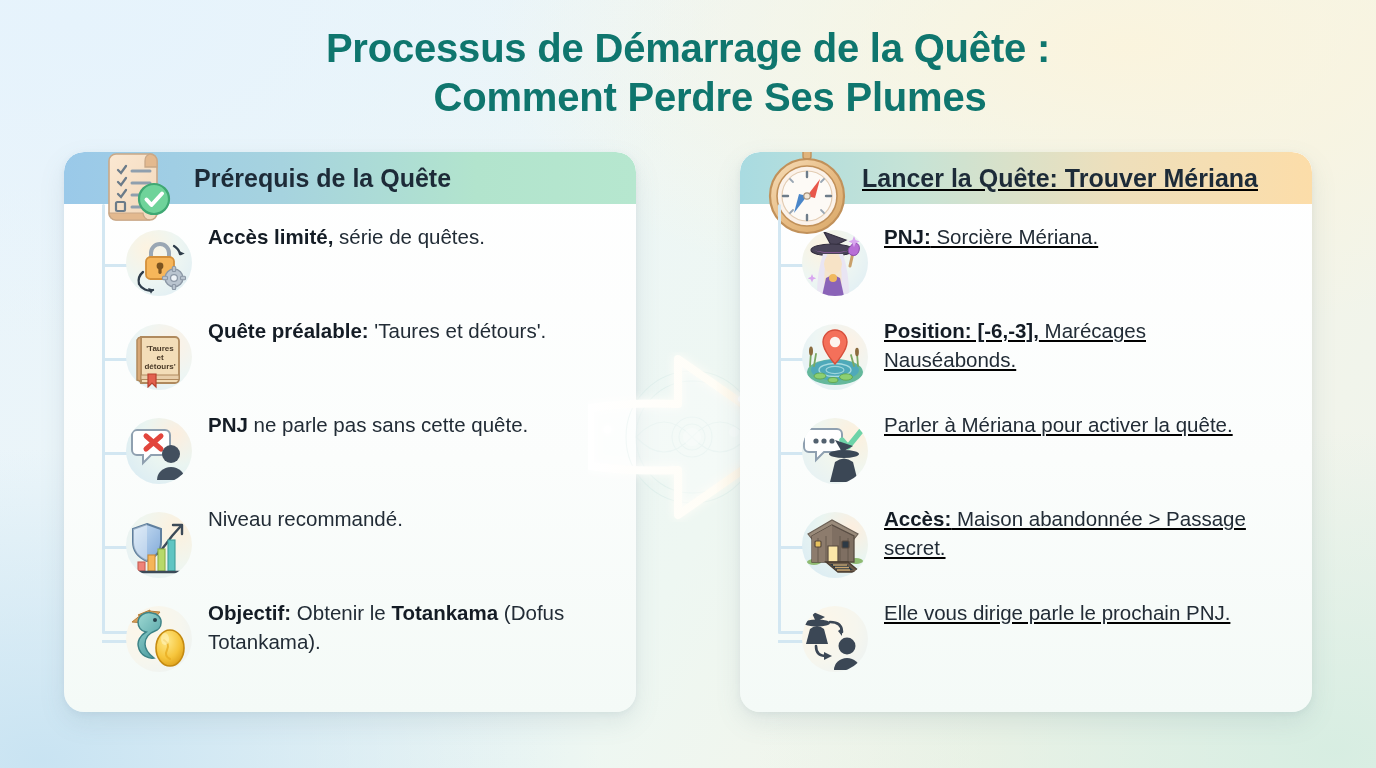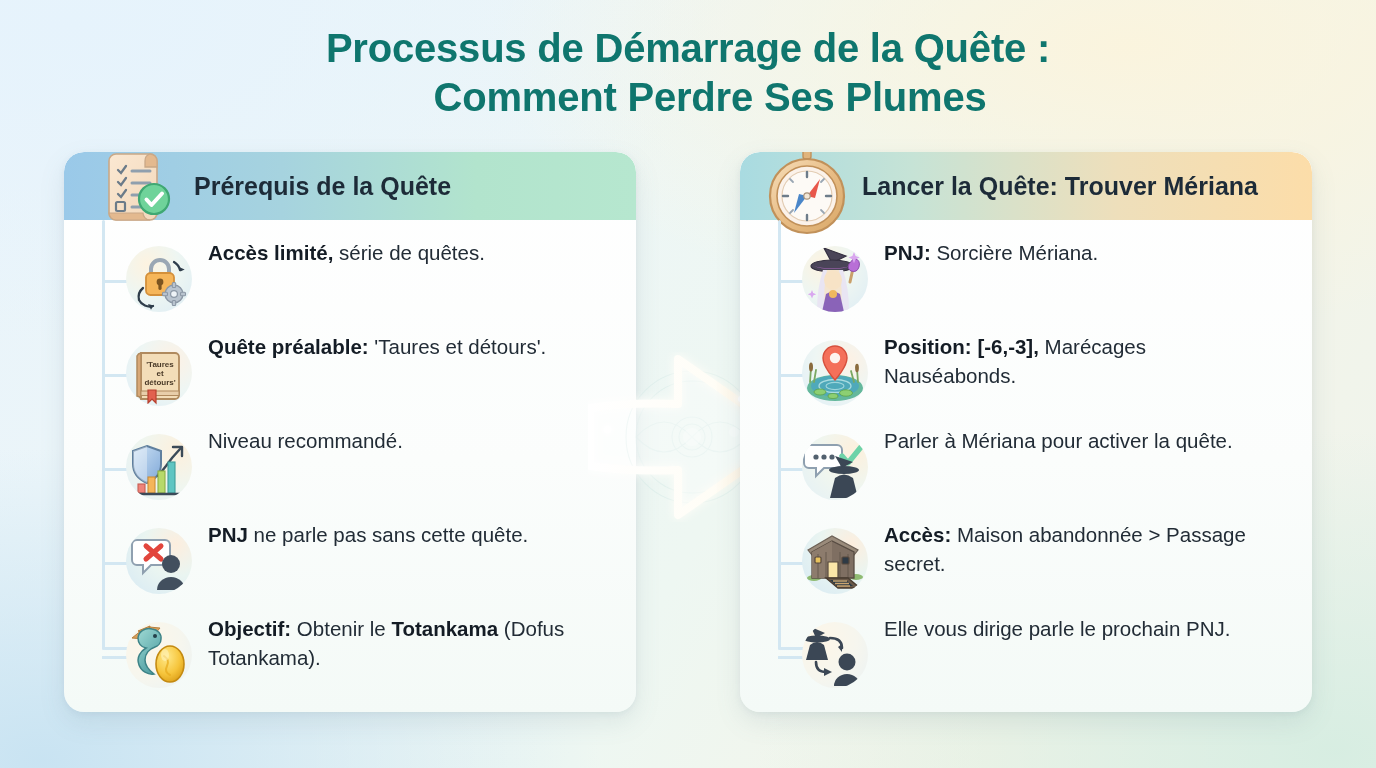--- a/index.html
+++ b/index.html
@@ -37,25 +37,25 @@
     position: absolute;
     top: 152px;
     width: 572px;
     height: 560px;
     border-radius: 20px;
     background: linear-gradient(180deg, #ffffff 0%, #fbfdfc 55%, #f4faf7 100%);
     box-shadow: 0 10px 26px rgba(90,120,140,0.13), 0 2px 6px rgba(90,120,140,0.08);
     overflow: hidden;
   }
   .panel.left  { left: 64px; }
-  .panel.right { left: 740px; }
+  .panel.right { left: 740px; text-decoration: underline; }
 
   .panel-header {
     position: relative;
-    height: 68px;
+    height: 52px;
     border-radius: 20px 20px 0 0;
     display: flex;
     align-items: center;
   }
   .panel.left .panel-header {
     background: linear-gradient(90deg, #9ac9e9 0%, #a6d3df 38%, #b2e4cd 72%, #b6e7cf 100%);
   }
   .panel.right .panel-header {
     background: linear-gradient(90deg, #a9dbe1 0%, #c6e3d6 30%, #eedfbb 66%, #fcdda9 100%);
   }
@@ -248,20 +248,38 @@
             <path d="M22 50 h8 v13 l-4 -4 l-4 4 z" fill="#e2614f" stroke="#b8412f" stroke-width="1.2"></path>
           </svg>
         </div>
         <div class="item-text">
           <b>Quête préalable:</b><span> 'Taures et détours'.</span>
         </div>
       </div>
 
       <div class="item">
         <div class="branch"></div>
+        <div class="item-icon tint-c">
+          <svg viewBox="0 0 66 66" width="66" height="66">
+            <path d="M11 12 h28 a5 5 0 0 1 5 5 v15 a5 5 0 0 1 -5 5 h-14 l-8 8 v-8 h-6 a5 5 0 0 1 -5 -5 v-15 a5 5 0 0 1 5 -5 z" fill="#ffffff" stroke="#8fa0b0" stroke-width="2"></path>
+            <g stroke="#e2453c" stroke-width="5" stroke-linecap="round">
+              <path d="M20 18 l15 13"></path>
+                <path d="M35 18 l-15 13"></path>
+            </g>
+            <circle cx="45" cy="36" r="9" fill="#424f5e"></circle>
+            <path d="M31 62 a14 13 0 0 1 28 0 z" fill="#424f5e"></path>
+          </svg>
+        </div>
+        <div class="item-text">
+          <b>PNJ</b><span> ne parle pas sans cette quête.</span>
+        </div>
+      </div>
+
+      <div class="item">
+        <div class="branch"></div>
         <div class="item-icon tint-d">
           <svg viewBox="0 0 66 66" width="66" height="66">
             <defs>
               <linearGradient id="shg" x1="0" y1="0" x2="1" y2="1">
                 <stop offset="0" stop-color="#cfe3f5"></stop>
                   <stop offset="1" stop-color="#7fa8d8"></stop>
               </linearGradient>
             </defs>
             <path d="M21 12 l14 5 v13 c0 10 -7 16 -14 19 c-7 -3 -14 -9 -14 -19 v-13 z" fill="url(#shg)" stroke="#5f7f9e" stroke-width="2"></path>
             <path d="M21 12 v37 c-7 -3 -14 -9 -14 -19 v-13 z" fill="#ffffff" opacity="0.35"></path>
@@ -269,38 +287,20 @@
             <path d="M47 13 h9 v9" fill="none" stroke="#3c4a58" stroke-width="2.4" stroke-linecap="round" stroke-linejoin="round"></path>
             <rect x="12" y="50" width="7" height="9" fill="#ef8379" stroke="#c75c53" stroke-width="1.1"></rect>
             <rect x="22" y="43" width="7" height="16" fill="#f5b559" stroke="#cc8d36" stroke-width="1.1"></rect>
             <rect x="32" y="37" width="7" height="22" fill="#b7d96a" stroke="#8eb044" stroke-width="1.1"></rect>
             <rect x="42" y="28" width="7" height="31" fill="#5fc5c2" stroke="#3f9d9a" stroke-width="1.1"></rect>
             <path d="M8 60 h46" stroke="#3c4a58" stroke-width="2.4" stroke-linecap="round"></path>
           </svg>
         </div>
         <div class="item-text">
           <b></b><span>Niveau recommandé.</span>
-        </div>
-      </div>
-
-      <div class="item">
-        <div class="branch"></div>
-        <div class="item-icon tint-c">
-          <svg viewBox="0 0 66 66" width="66" height="66">
-            <path d="M11 12 h28 a5 5 0 0 1 5 5 v15 a5 5 0 0 1 -5 5 h-14 l-8 8 v-8 h-6 a5 5 0 0 1 -5 -5 v-15 a5 5 0 0 1 5 -5 z" fill="#ffffff" stroke="#8fa0b0" stroke-width="2"></path>
-            <g stroke="#e2453c" stroke-width="5" stroke-linecap="round">
-              <path d="M20 18 l15 13"></path>
-                <path d="M35 18 l-15 13"></path>
-            </g>
-            <circle cx="45" cy="36" r="9" fill="#424f5e"></circle>
-            <path d="M31 62 a14 13 0 0 1 28 0 z" fill="#424f5e"></path>
-          </svg>
-        </div>
-        <div class="item-text">
-          <b>PNJ</b><span> ne parle pas sans cette quête.</span>
         </div>
       </div>
 
       <div class="item">
         <div class="branch"></div>
         <div class="item-icon tint-e">
           <svg viewBox="0 0 66 66" width="66" height="66">
             <defs>
               <linearGradient id="drg" x1="0" y1="0" x2="0.6" y2="1">
                 <stop offset="0" stop-color="#9ed9d3"></stop>

